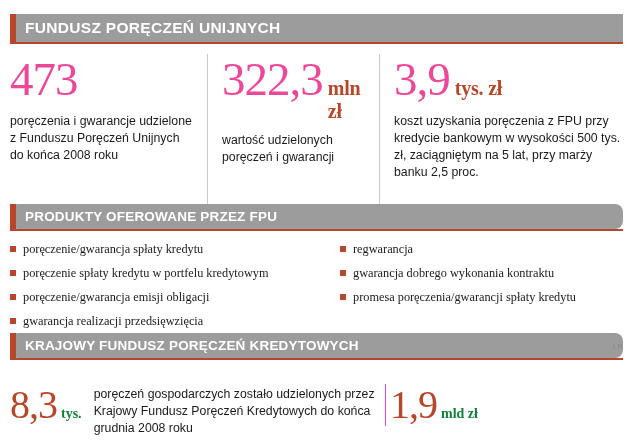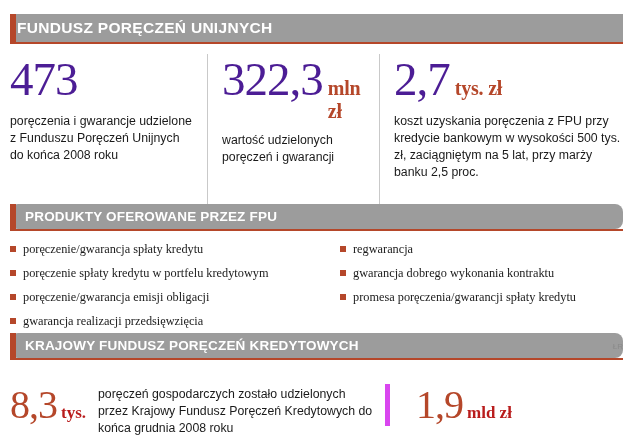--- a/index.html
+++ b/index.html
@@ -34,21 +34,21 @@
   .title-bar .accent {
     width: 6px;
     height: 28px;
     background: #b5472a;
   }
   .title-bar .title-text {
     color: #ffffff;
     font-size: 15.5px;
     font-weight: bold;
     letter-spacing: 0.3px;
-    padding-left: 1px;
+    padding-left: 9px;
   }
   .title-rule {
     height: 2px;
     background: #b5472a;
     margin-top: 0px;
   }
 
   
   .stats-row {
     display: flex;
@@ -70,21 +70,21 @@
     border-left: 1px solid #c9c9c9;
     padding-left: 14px;
     padding-right: 0;
   }
   .stat .numline {
     display: flex;
     align-items: baseline;
   }
   .stat .bignum {
     font-family: "Liberation Serif", serif;
-    color: #4c1d95;
+    color: #ec4899;
     font-size: 47px;
     line-height: 50px;
     font-weight: normal;
     letter-spacing: -1px;
     text-align: right;
   }
   .stat .unit {
     color: #b5472a;
     font-family: "Liberation Serif", serif;
     font-size: 20px;
@@ -161,39 +161,39 @@
     align-items: flex-start;
   }
   .bot {
     display: flex;
     align-items: flex-start;
     box-sizing: border-box;
   }
   .bot.col1 { width: 375px; padding-right: 10px; }
   .bot.col2 {
     width: 238px;
-    border-left: 5px solid #d946ef;
-    padding-left: 26px;
+    border-left: 1px solid #d946ef;
+    padding-left: 4px;
   }
   .bot .numblock {
     display: flex;
     align-items: baseline;
     flex: 0 0 auto;
   }
   .bot .bignum {
     font-family: "Liberation Serif", serif;
     color: #b5472a;
     font-size: 40px;
     line-height: 42px;
     letter-spacing: -1px;
   }
   .bot .unit {
-    color: #b91c1c;
+    color: #15803d;
     font-family: "Liberation Serif", serif;
-    font-size: 17px;
+    font-size: 14px;
     font-weight: bold;
     padding-left: 4px;
   }
   .bot .desc {
     font-size: 12.3px;
     line-height: 17px;
     padding-left: 12px;
     padding-top: 2px;
   }
 
@@ -228,21 +228,21 @@
     <div class="stat col2">
       <div class="numline">
         <span class="bignum">322,3</span>
         <span class="unit">mln zł</span>
       </div>
       <div class="desc">wartość udzielonych poręczeń i gwarancji</div>
     </div>
 
     <div class="stat col3">
       <div class="numline">
-        <span class="bignum">2,7</span>
+        <span class="bignum">3,9</span>
         <span class="unit">tys. zł</span>
       </div>
       <div class="desc">koszt uzyskania poręczenia z FPU przy kredycie bankowym w wysokości 500 tys. zł, zaciągniętym na 5 lat, przy marży banku 2,5 proc.</div>
     </div>
 
   </div>
 
   <div class="section-bar">
     <div class="accent"></div>
     <div class="section-text">PRODUKTY OFEROWANE PRZEZ FPU</div>

